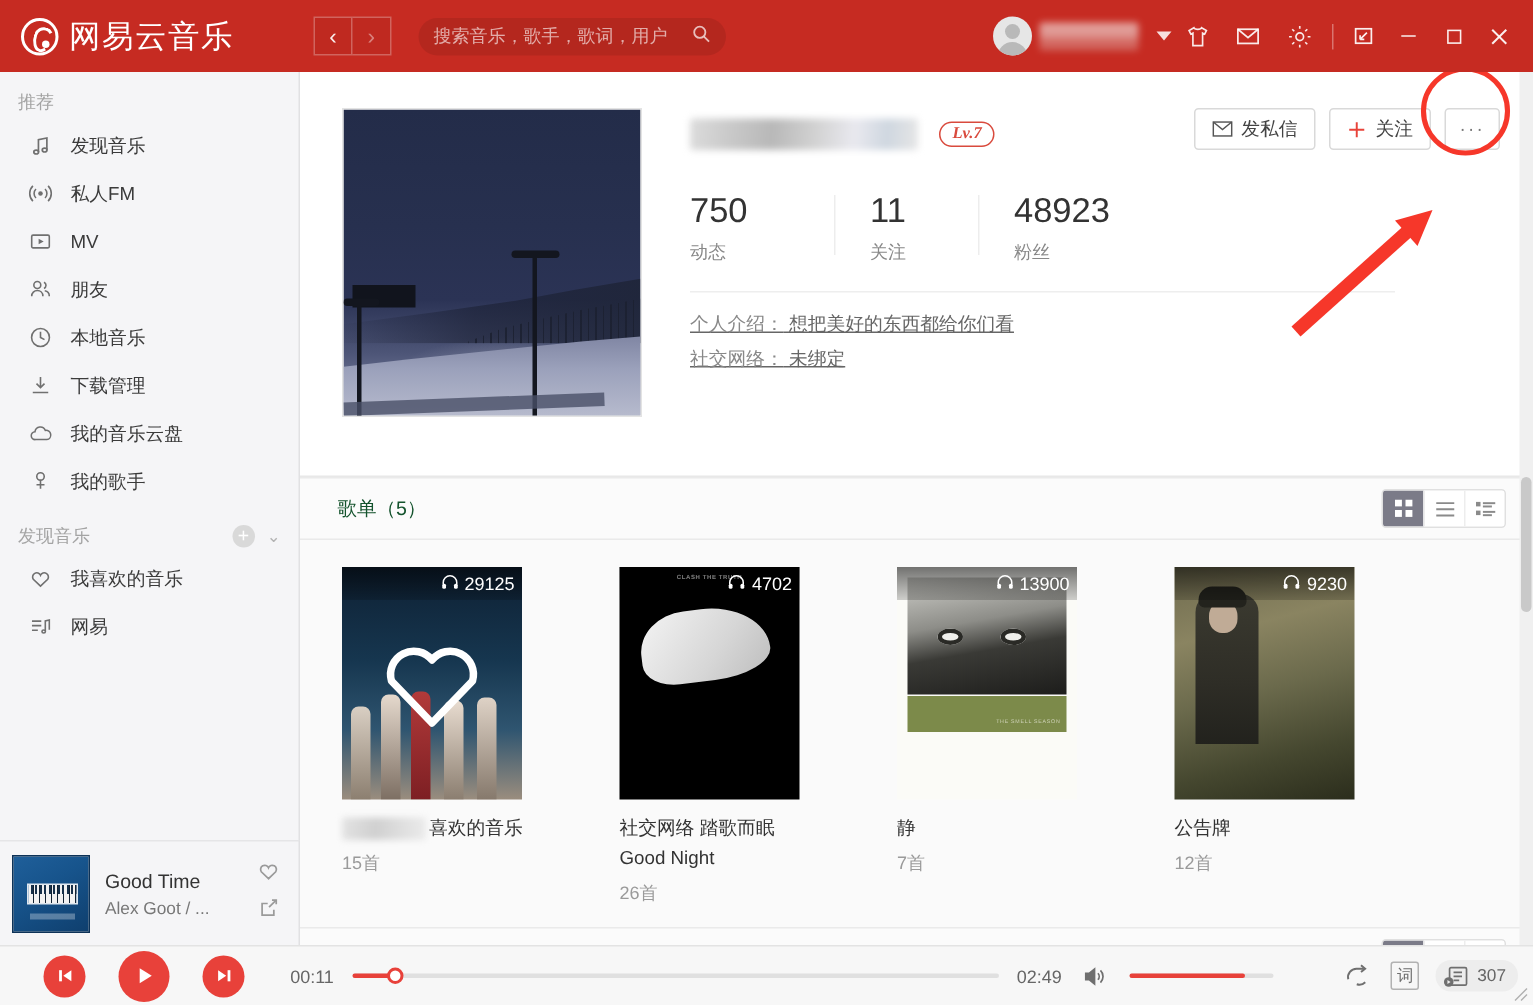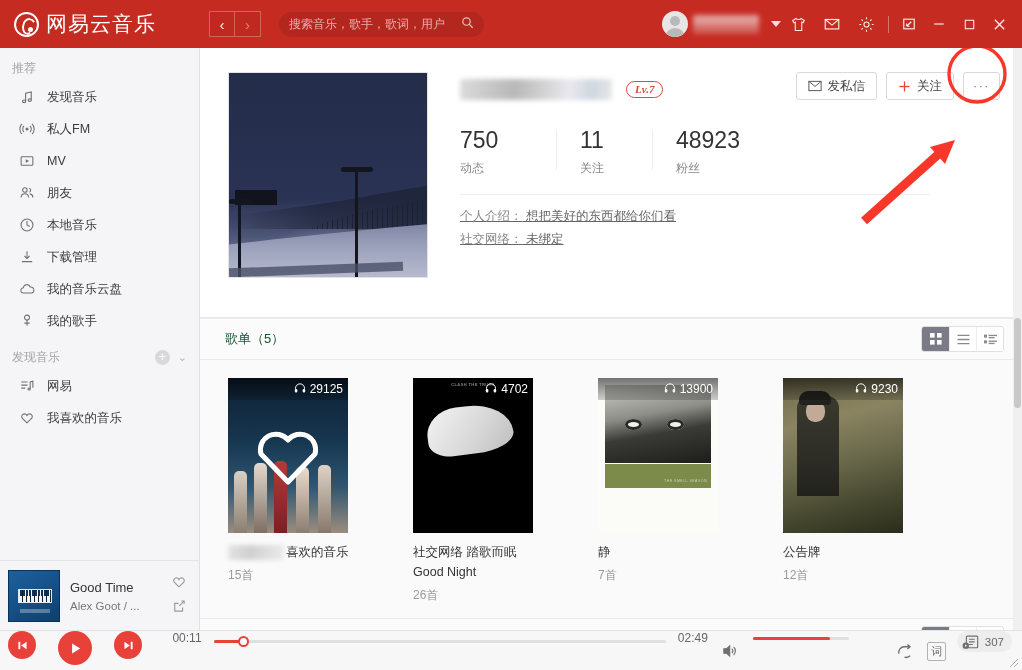--- a/index.html
+++ b/index.html
@@ -342,21 +342,21 @@
   .np-text { flex: 1; padding-left: 10px; overflow: hidden; }
   .np-title { font-size: 13px; color: #333; white-space: nowrap; }
   .np-artist { font-size: 11.5px; color: #777; margin-top: 5px; white-space: nowrap; }
   .np-acts { display: flex; flex-direction: column; align-items: center;
              justify-content: space-around; height: 48px; padding-right: 4px; }
   .np-acts .ia { color: #9a9a9a; cursor: pointer; }
 
   .playerbar {
     position: absolute; left: 0; top: 630px; width: 1022px; height: 40px;
     background: #f7f7f7; border-top: 1px solid #e3e3e3;
-    display: flex; 
+    display: flex; align-items: center; padding-left: 21px;
   }
   .ctrl {
     border-radius: 50%; background: #e8413a; color: #fff;
     display: flex; align-items: center; justify-content: center;
     cursor: pointer; flex: none;
   }
   .ctrl.small { width: 28px; height: 28px; }
   .ctrl.big { width: 34px; height: 34px; }
   .time { font-size: 12px; color: #666; width: 42px; text-align: center; }
   .prog-wrap { flex: 1; height: 20px; display: flex; align-items: center;
@@ -541,34 +541,34 @@
     </div>
 
     <div class="sb-group-title">
       <span class="gt-label">发现音乐</span>
       <span class="sb-plus">+</span>
       <span class="sb-chev">⌄</span>
     </div>
     <div class="sb-item">
       <span class="sb-ico">
         <svg width="16" height="16" viewBox="0 0 18 18" fill="none" stroke="currentColor" stroke-width="1.2">
+          <path d="M9 14.4 3.6 9.2a3.1 3.1 0 1 1 5.4-3 3.1 3.1 0 1 1 5.4 3Z"></path>
+        </svg>
+      </span>
+      <span>我喜欢的音乐</span>
+    </div>
+    <div class="sb-item">
+      <span class="sb-ico">
+        <svg width="16" height="16" viewBox="0 0 18 18" fill="none" stroke="currentColor" stroke-width="1.2">
           <path d="M2.6 4.6h7M2.6 8h7M2.6 11.4h4.4"></path>
             <path d="M12.6 12V4.4l3 -.7V11"></path>
             <ellipse cx="11.4" cy="12.4" rx="1.3" ry="1.1"></ellipse>
         </svg>
       </span>
       <span>网易</span>
-    </div>
-    <div class="sb-item">
-      <span class="sb-ico">
-        <svg width="16" height="16" viewBox="0 0 18 18" fill="none" stroke="currentColor" stroke-width="1.2">
-          <path d="M9 14.4 3.6 9.2a3.1 3.1 0 1 1 5.4-3 3.1 3.1 0 1 1 5.4 3Z"></path>
-        </svg>
-      </span>
-      <span>我喜欢的音乐</span>
     </div>
   </div>
 
   <div class="main">
 
     <div class="profile-card">
       <div class="profile-photo">
         <div class="pp-hill"></div>
         <div class="pp-trees"></div>
         <div class="pp-snow"></div>

